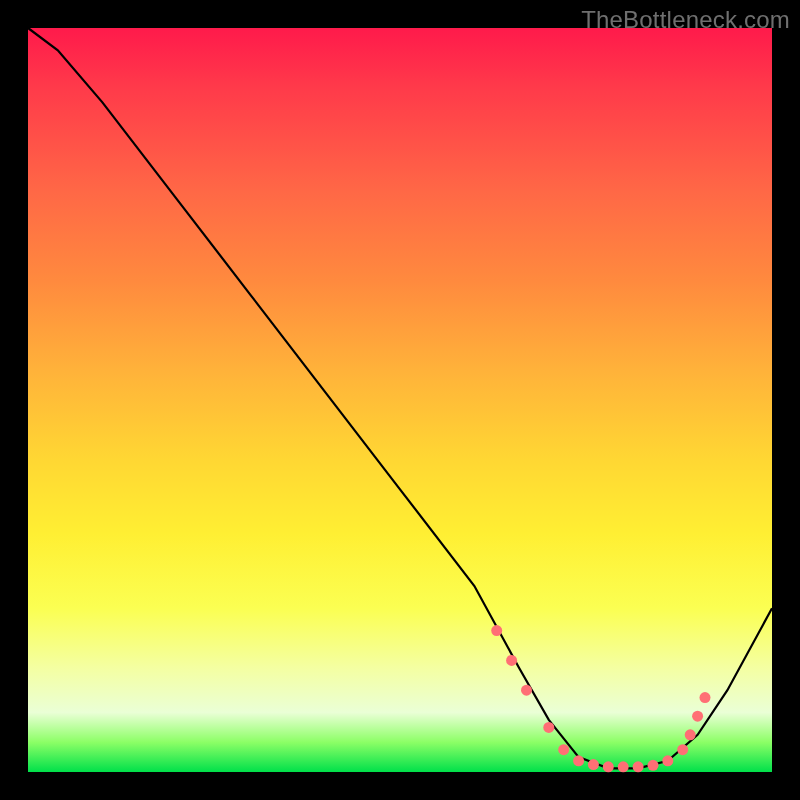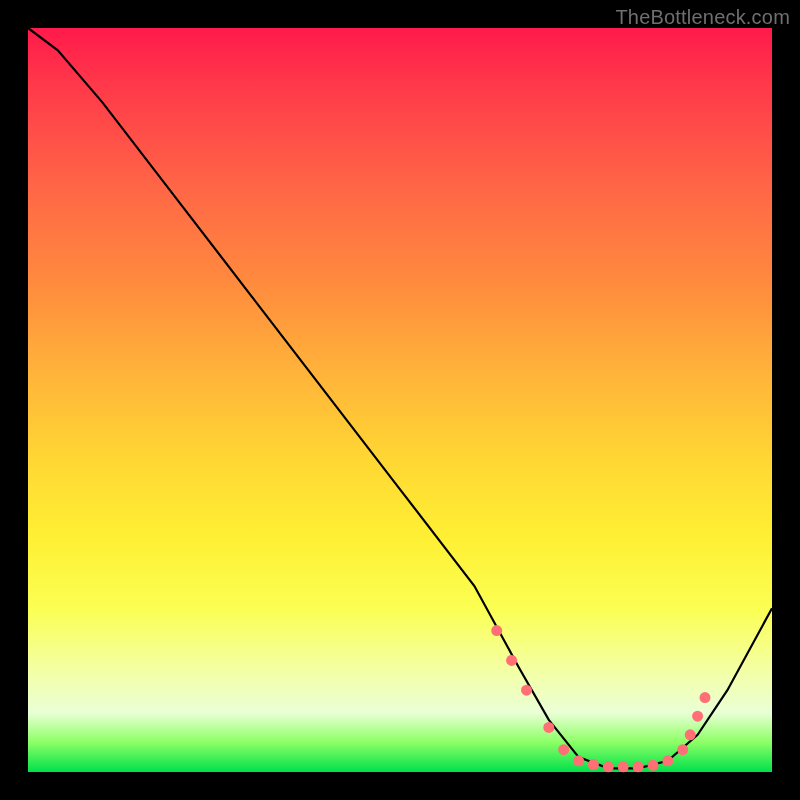--- a/index.html
+++ b/index.html
@@ -40,21 +40,21 @@
       #eaffd6 92%,
       #8cff66 96%,
       #00e04a 100%
     );
   }
   .watermark {
     position: absolute;
     top: 6px;
     right: 10px;
     color: #6f6f6f;
-    font-size: 20px;
+    font-size: 24px;
     font-weight: 500;
     letter-spacing: 0.2px;
     user-select: none;
   }
   svg.curve {
     position: absolute;
     left: 0;
     top: 0;
     width: 744px;
     height: 744px;

